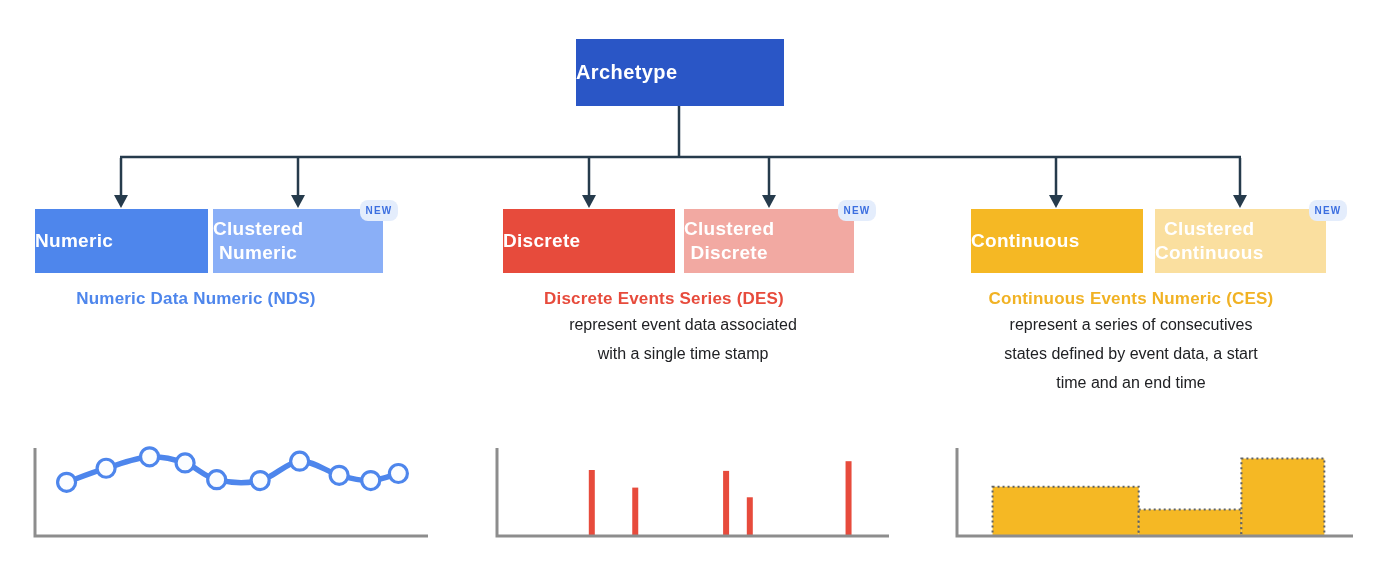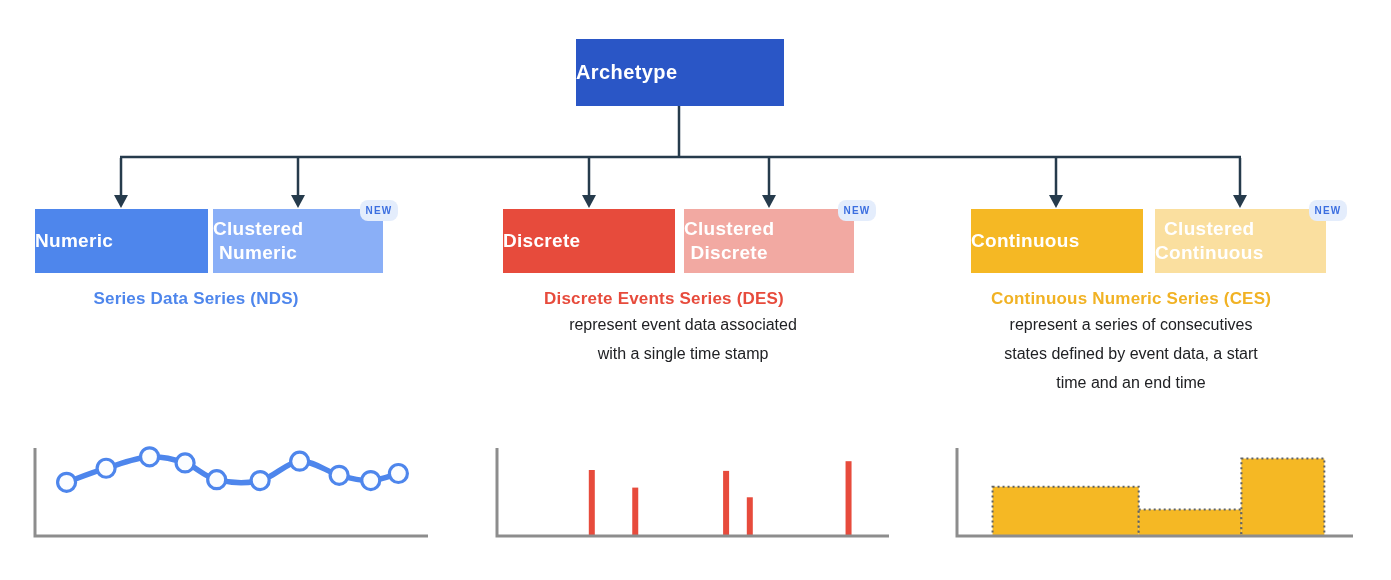--- a/index.html
+++ b/index.html
@@ -70,21 +70,21 @@
   <div class="node cat pos-numeric">
     <span>Numeric</span>
   </div>
   <div class="node cat pos-clustered-numeric">
     <span>Clustered
 Numeric</span>
   </div>
   <div class="badge badge-numeric">
     <span>NEW</span>
   </div>
-  <div class="heading heading-numeric">Series Data Series (NDS)</div>
+  <div class="heading heading-numeric">Numeric Data Numeric (NDS)</div>
   <svg id="chart-0" class="minichart chart-numeric" viewBox="0 0 405 104">
       <path d="M36.6,40.32C43.18333333333334,37.97333333333333 62.275,30.49333333333333 76.1,26.239999999999995C89.925,21.98666666666666 106.38333333333333,15.679999999999994 119.55,14.799999999999997C132.71666666666667,13.92 143.90833333333333,17.146666666666675 155.1,20.960000000000008C166.29166666666666,24.77333333333334 174.1916666666667,34.74666666666667 186.70000000000002,37.68C199.20833333333334,40.61333333333333 216.325,41.64 230.14999999999998,38.56C243.97499999999997,35.480000000000004 256.48333333333335,20.080000000000002 269.65000000000003,19.200000000000003C282.8166666666667,18.320000000000004 297.30000000000007,30.053333333333335 309.15000000000003,33.28C321,36.50666666666667 330.875,38.85333333333334 340.75,38.56C350.625,38.266666666666666 363.7916666666667,32.693333333333335 368.40000000000003,31.520000000000003" fill="none" stroke="#4e86ec" stroke-width="5.5" stroke-linecap="round"></path>
       <circle cx="36.6" cy="40.32" r="9" fill="#fbfdff" stroke="#4e86ec" stroke-width="3.2"></circle>
       <circle cx="76.1" cy="26.239999999999995" r="9" fill="#fbfdff" stroke="#4e86ec" stroke-width="3.2"></circle>
       <circle cx="119.55" cy="14.799999999999997" r="9" fill="#fbfdff" stroke="#4e86ec" stroke-width="3.2"></circle>
       <circle cx="155.1" cy="20.960000000000008" r="9" fill="#fbfdff" stroke="#4e86ec" stroke-width="3.2"></circle>
       <circle cx="186.70000000000002" cy="37.68" r="9" fill="#fbfdff" stroke="#4e86ec" stroke-width="3.2"></circle>
       <circle cx="230.14999999999998" cy="38.56" r="9" fill="#fbfdff" stroke="#4e86ec" stroke-width="3.2"></circle>
       <circle cx="269.65000000000003" cy="19.200000000000003" r="9" fill="#fbfdff" stroke="#4e86ec" stroke-width="3.2"></circle>
       <circle cx="309.15000000000003" cy="33.28" r="9" fill="#fbfdff" stroke="#4e86ec" stroke-width="3.2"></circle>
@@ -118,21 +118,21 @@
   <div class="node cat pos-continuous">
     <span>Continuous</span>
   </div>
   <div class="node cat pos-clustered-continuous">
     <span>Clustered
 Continuous</span>
   </div>
   <div class="badge badge-continuous">
     <span>NEW</span>
   </div>
-  <div class="heading heading-continuous">Continuous Numeric Series (CES)</div>
+  <div class="heading heading-continuous">Continuous Events Numeric (CES)</div>
   <div class="desc desc-continuous">represent a series of consecutives
 states defined by event data, a start
 time and an end time</div>
   <svg id="chart-2" class="minichart chart-continuous" viewBox="0 0 405 104">
       <rect x="40.55" y="44.72" width="146.15000000000003" height="49.28" fill="#f5b824" stroke="#5f6368" stroke-width="2" stroke-dasharray="2 3"></rect>
       <rect x="186.70000000000002" y="67.6" width="102.69999999999996" height="26.400000000000006" fill="#f5b824" stroke="#5f6368" stroke-width="2" stroke-dasharray="2 3"></rect>
       <rect x="289.4" y="16.560000000000002" width="82.95000000000005" height="77.44" fill="#f5b824" stroke="#5f6368" stroke-width="2" stroke-dasharray="2 3"></rect>
       <path d="M5,6 L5,94 L401,94" fill="none" stroke="var(--axis)" stroke-width="3"></path>
     </svg>
 

